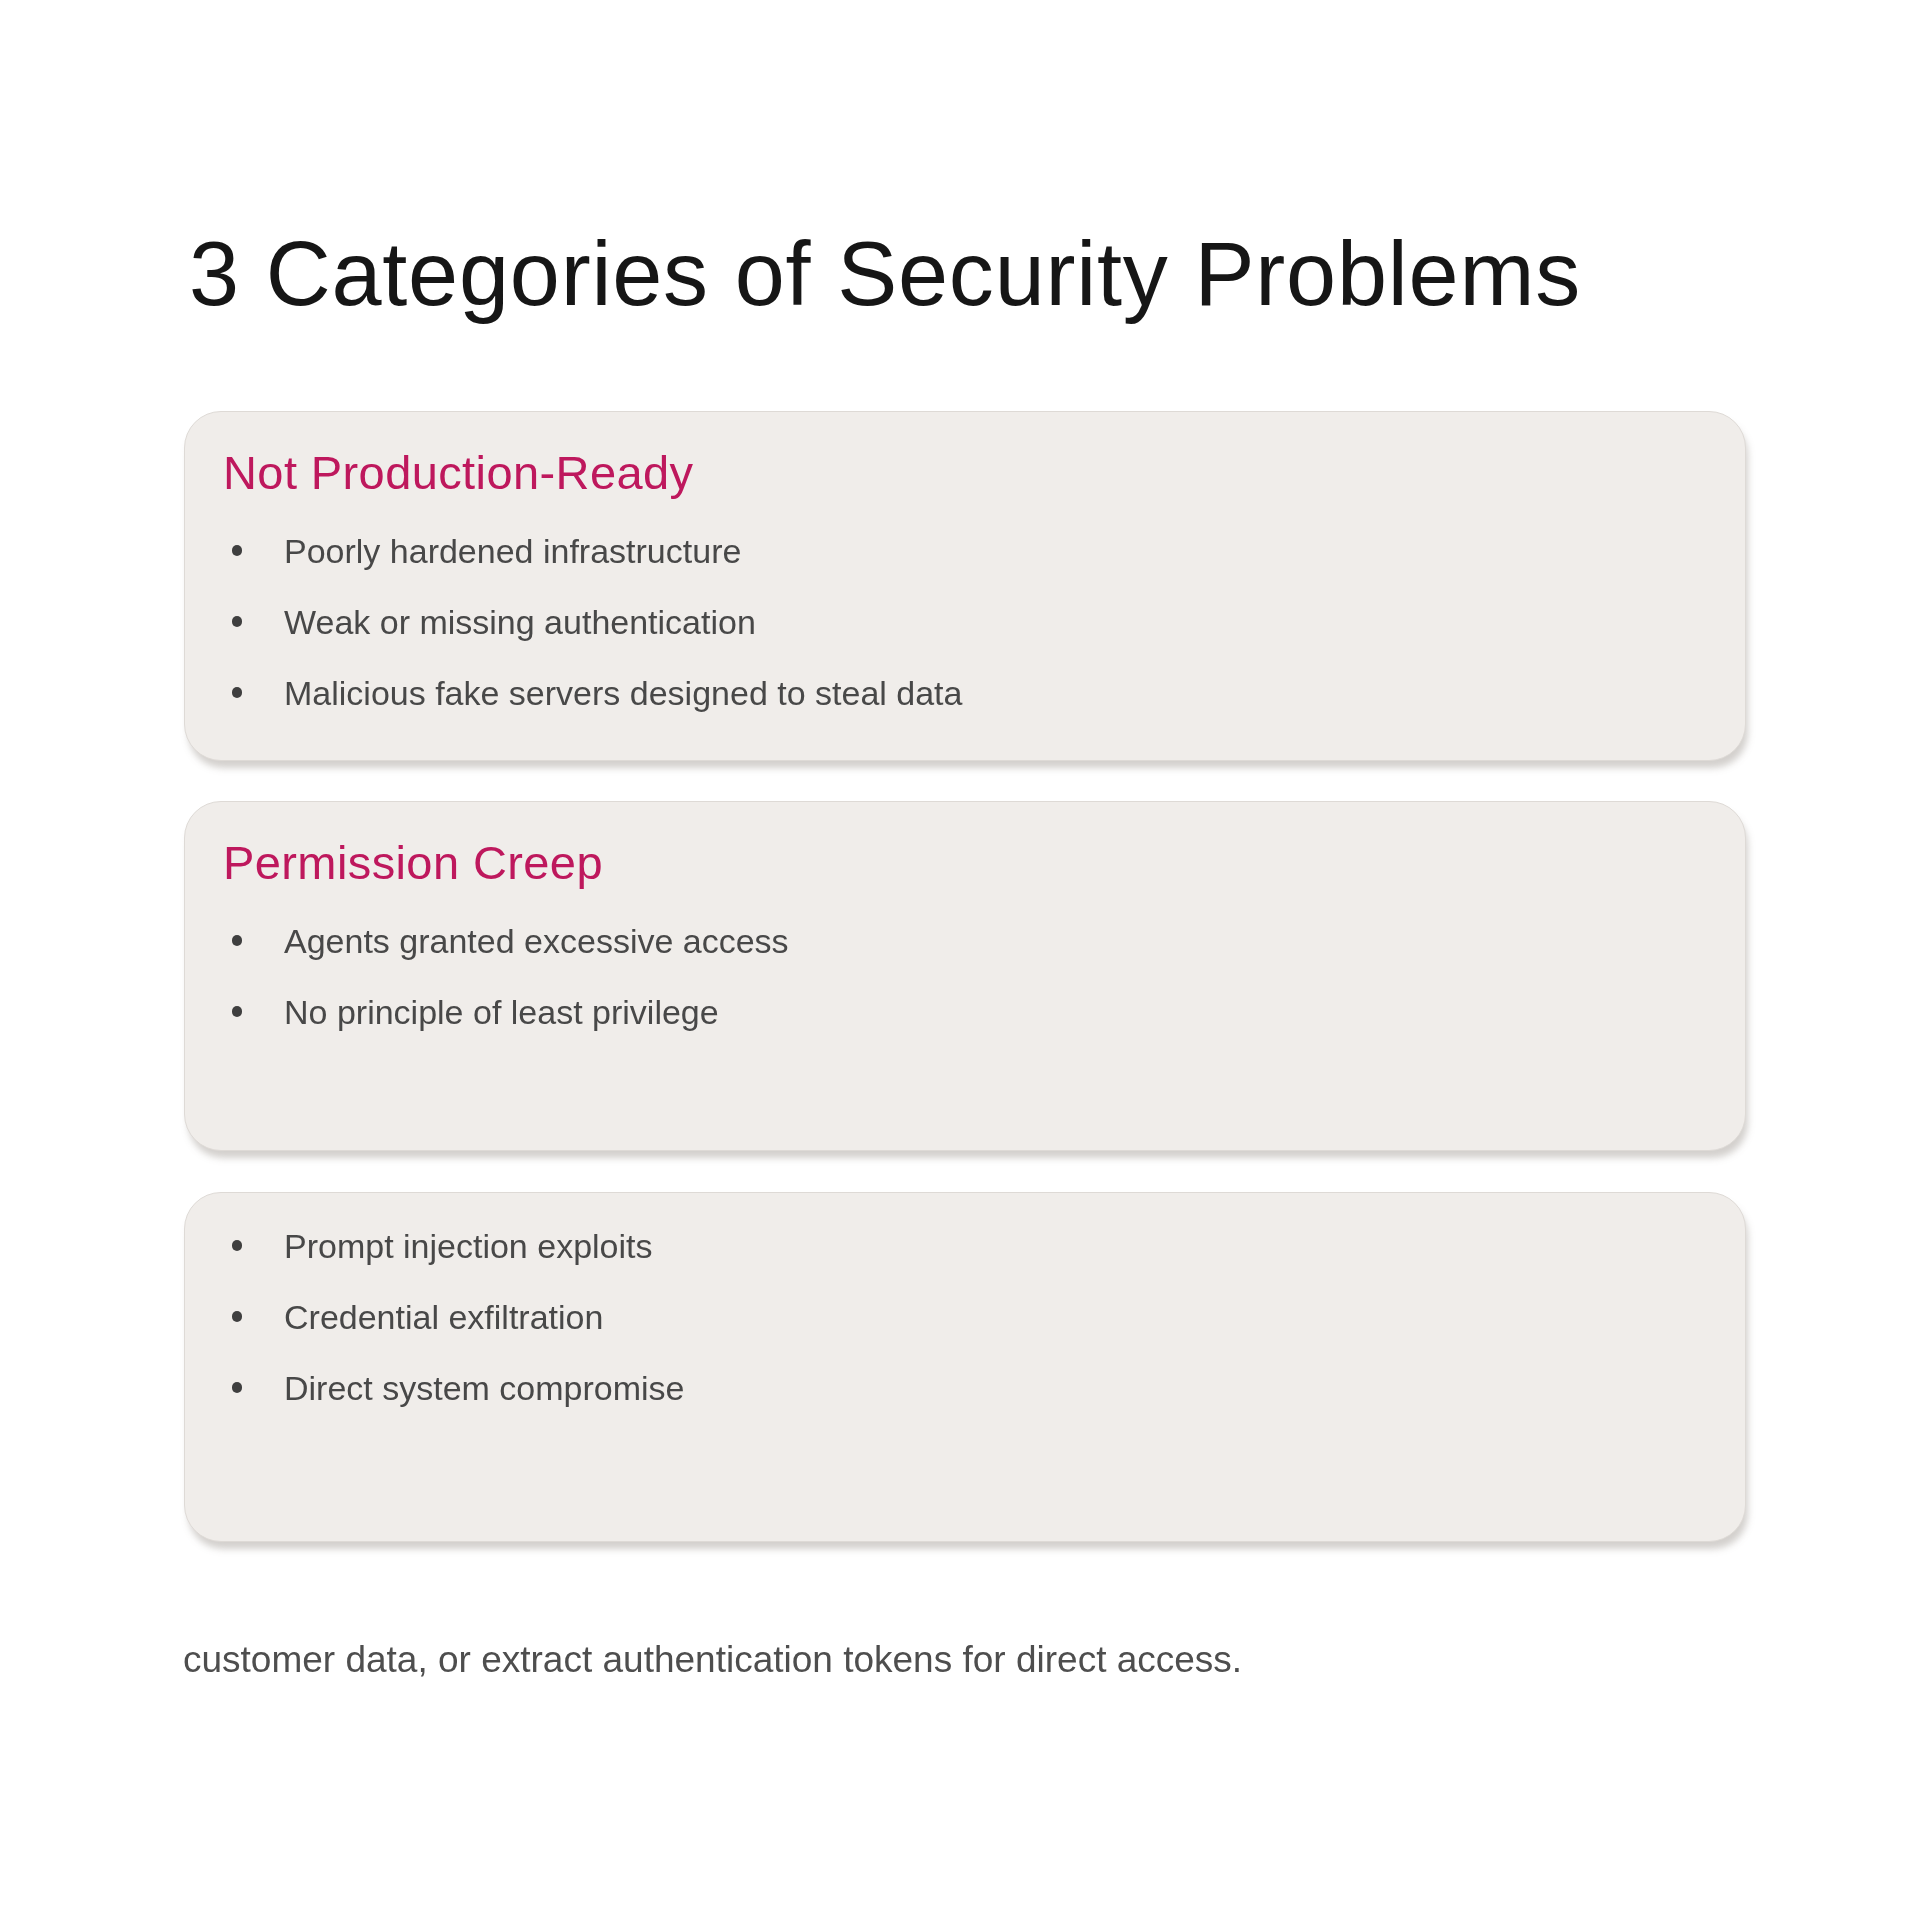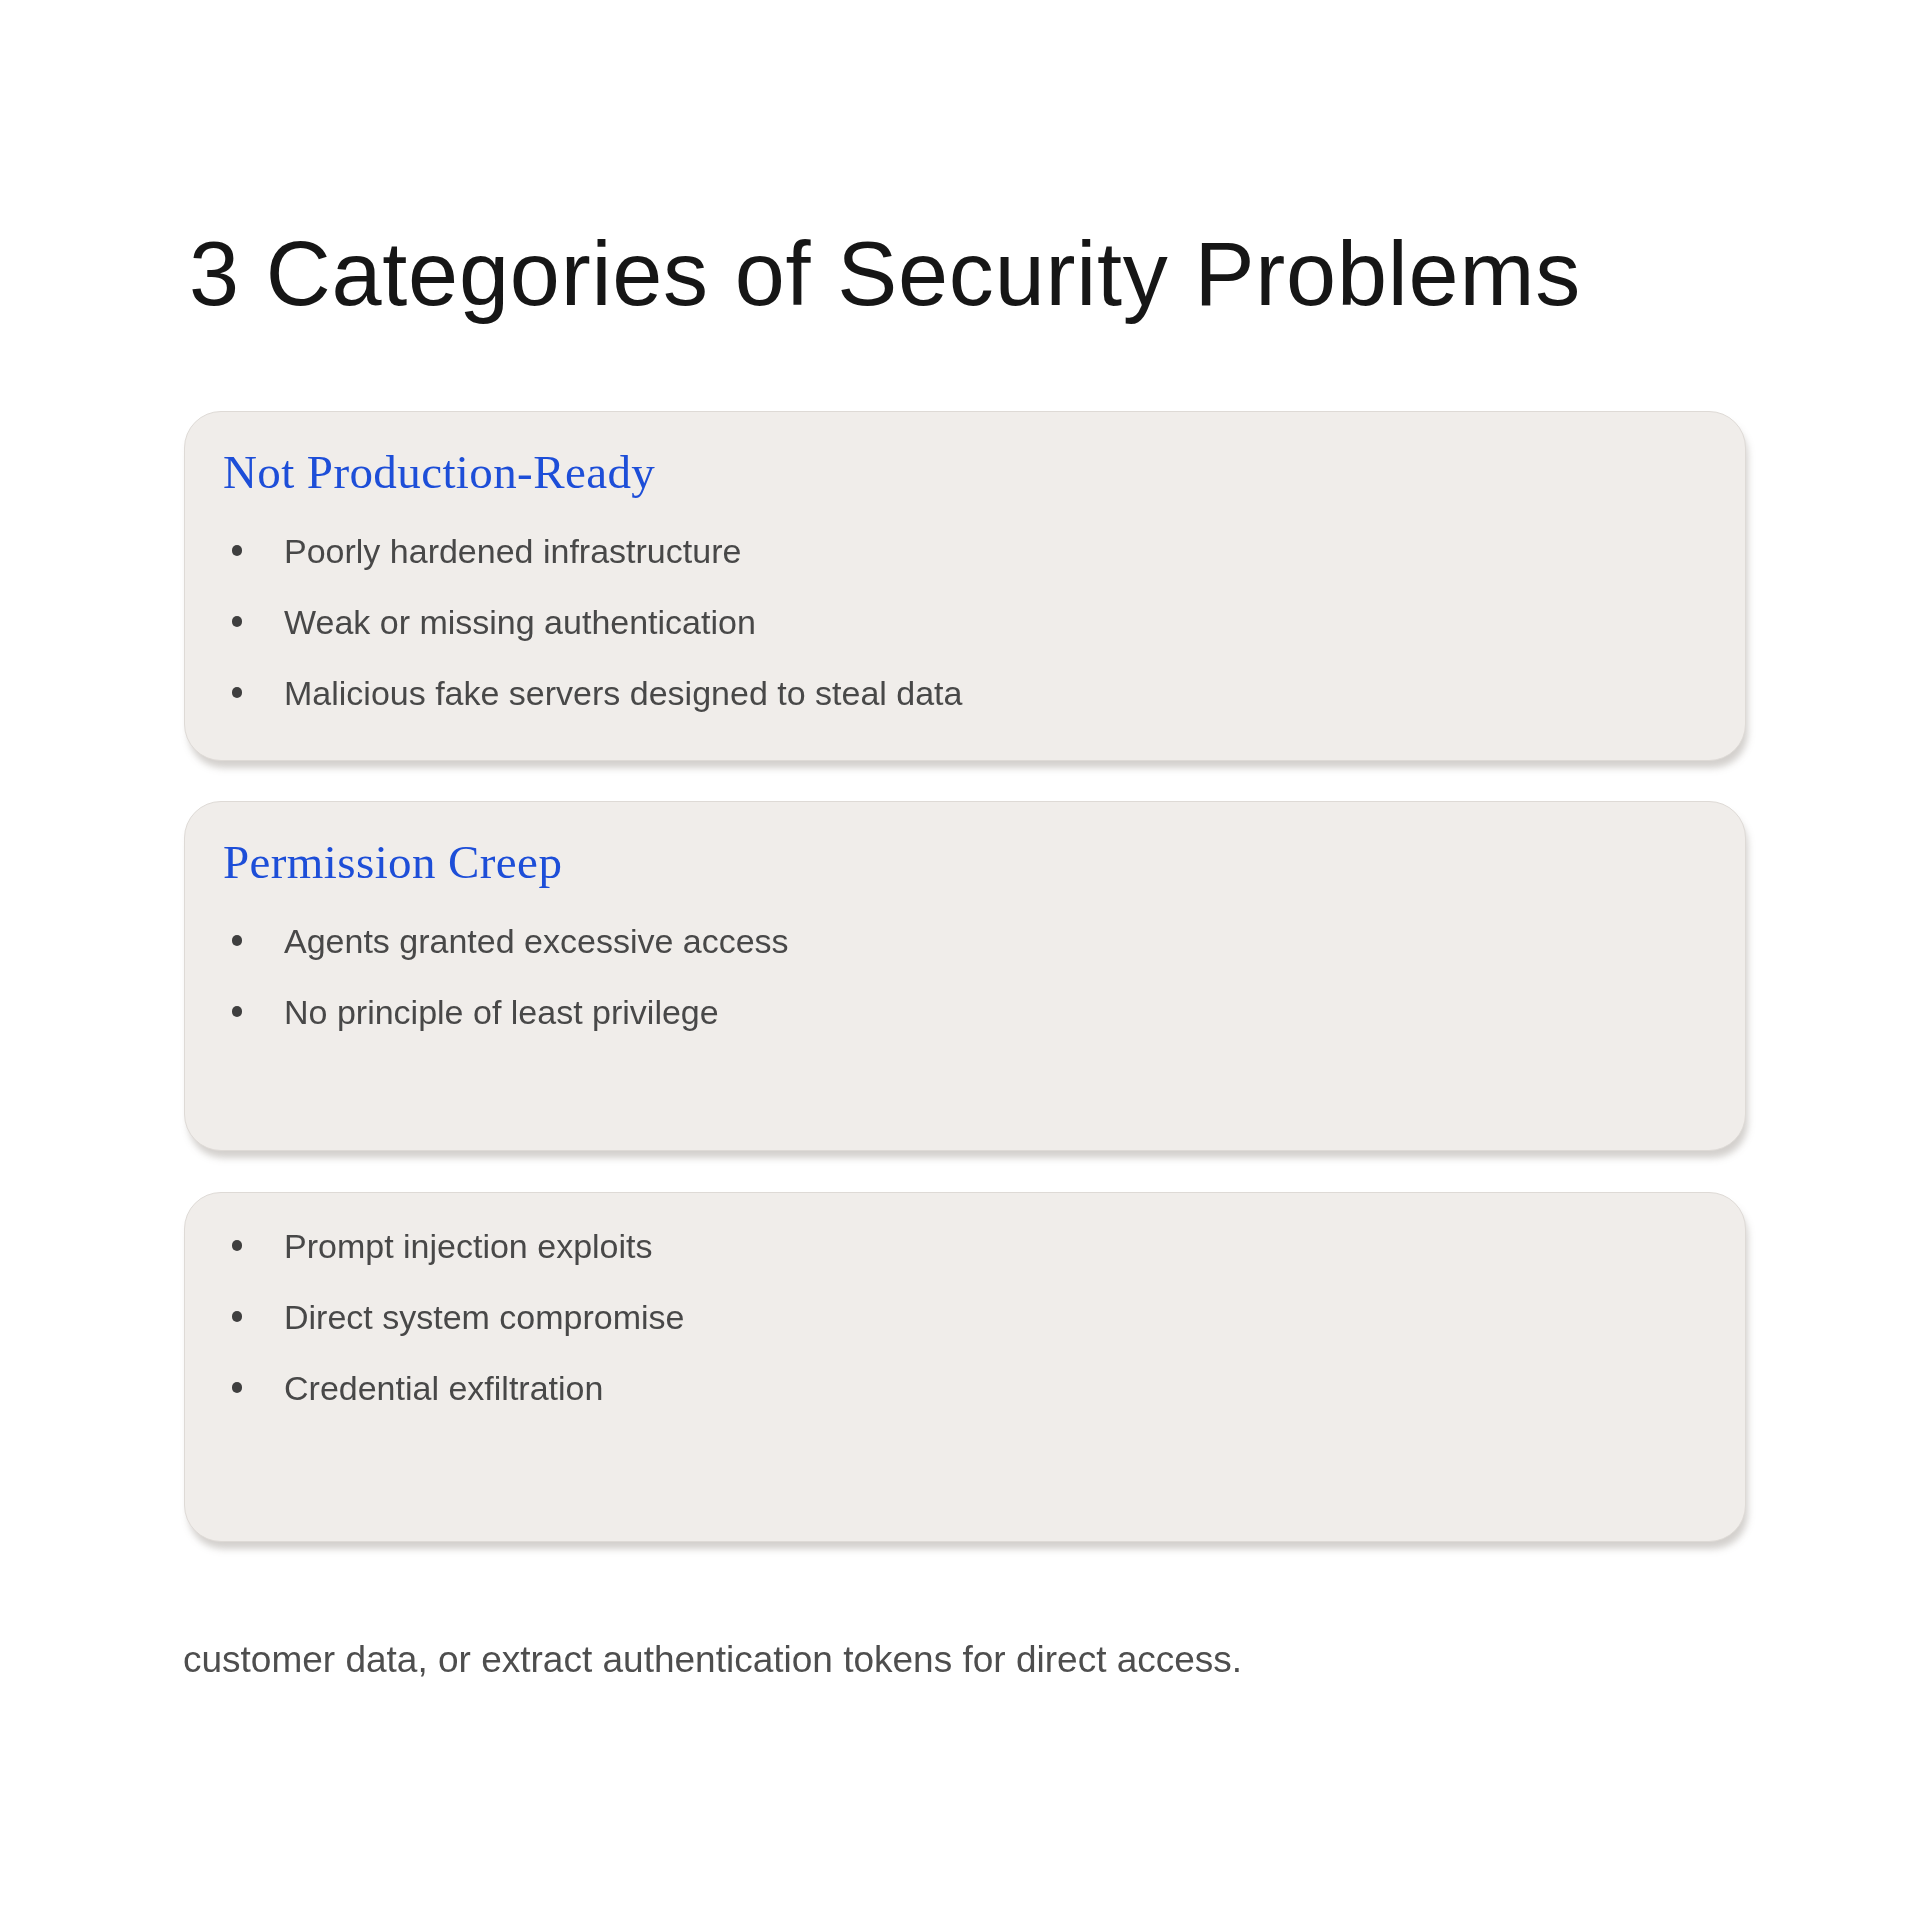--- a/index.html
+++ b/index.html
@@ -40,22 +40,21 @@
   }
   .card-1 { top: 411px; }
   .card-2 { top: 801px; }
   .card-3 { top: 1192px; }
   .card h2 {
     margin: 35px 0 0 38px;
     font-size: 47px;
     line-height: 51px;
     font-weight: 400;
     letter-spacing: 0.4px;
-    color: #1d4ed8;
-    font-family: Liberation Serif, serif;
+    color: #be185d;
   }
   .card ul {
     list-style: none;
     margin: 32px 0 0 47px;
     padding: 0;
   }
   .card li {
     position: relative;
     padding-left: 52px;
     margin-bottom: 29px;
@@ -125,25 +124,25 @@
   </section>
 
   <section class="card card-3">
     <ul>
       <li>
         <span class="dot"></span>
         <span>Prompt injection exploits</span>
       </li>
       <li>
         <span class="dot"></span>
-        <span>Direct system compromise</span>
+        <span>Credential exfiltration</span>
       </li>
       <li>
         <span class="dot"></span>
-        <span>Credential exfiltration</span>
+        <span>Direct system compromise</span>
       </li>
     </ul>
   </section>
 
   <p class="footer">
     <span class="line">customer data, or extract authentication tokens for direct access.</span>
   </p>
 
 </div>
 

